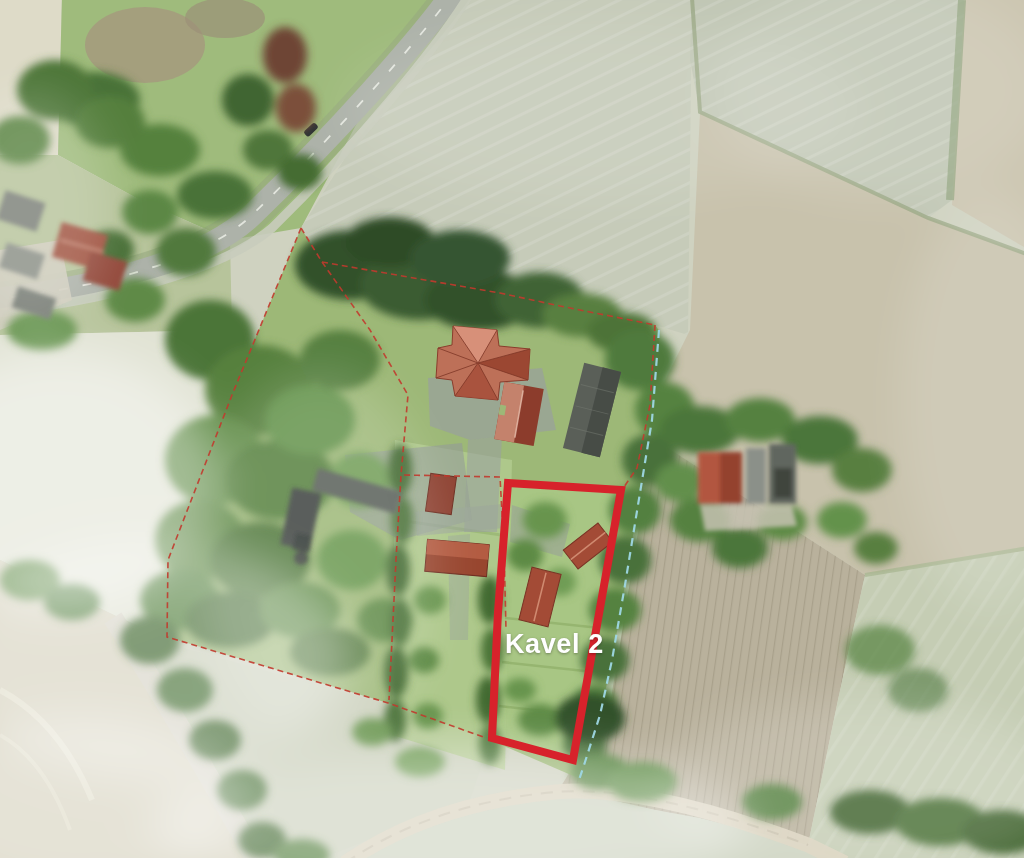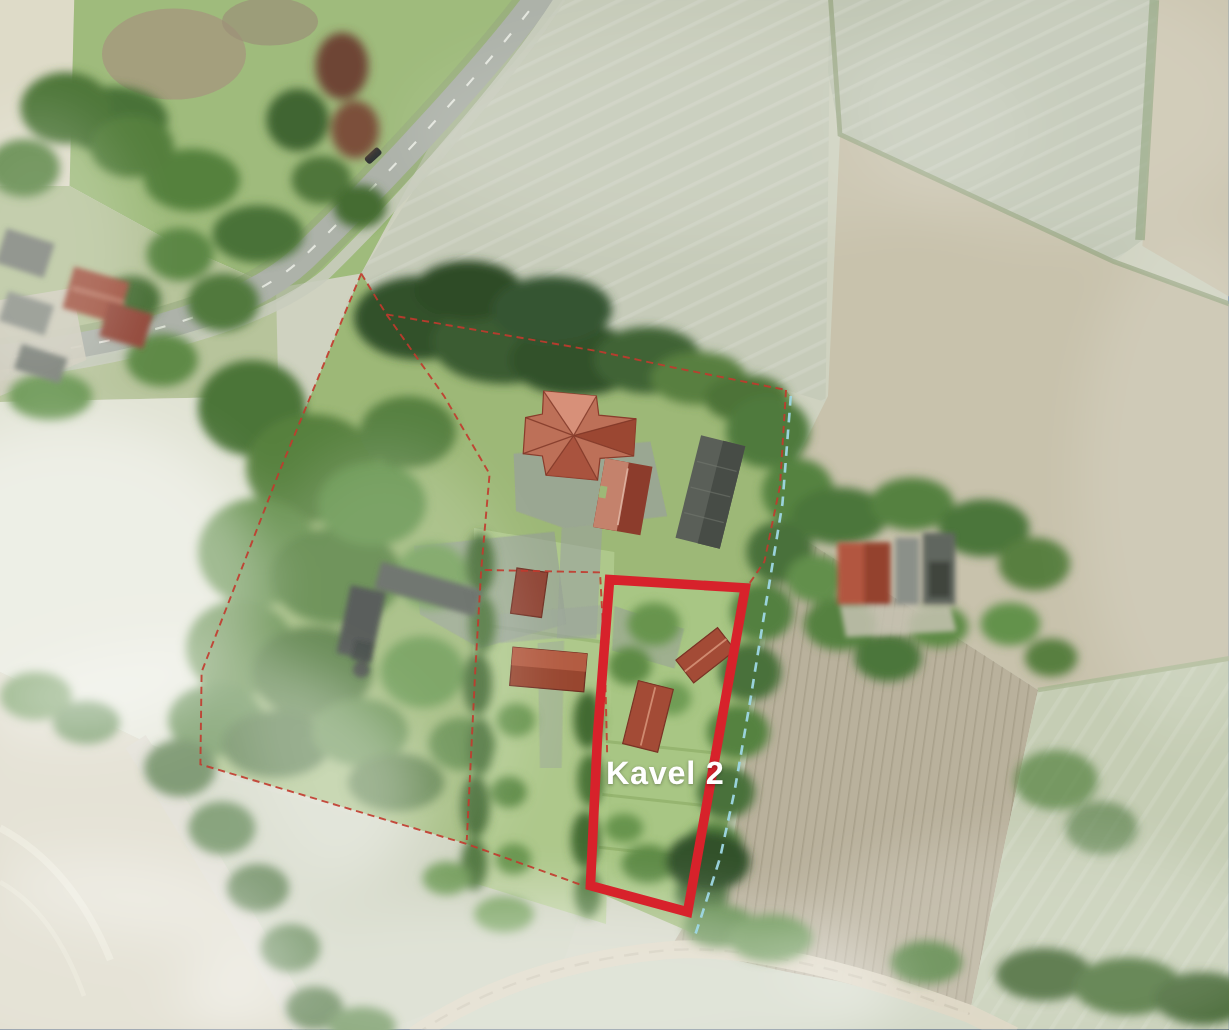--- a/index.html
+++ b/index.html
@@ -1,18 +1,18 @@
 <!DOCTYPE html>
 <html><head>
 <meta charset="utf-8">
 <style>
   html,body{margin:0;padding:0;background:#222;}
   .stage{
     position:relative;width:1024px;height:858px;overflow:hidden;
-    background:#3b82f6;font-family:"Liberation Sans",sans-serif;
+    background:#0f766e;font-family:"Liberation Sans",sans-serif;
   }
   .stage svg{position:absolute;left:0;top:0;}
   .plot-label{
     position:absolute;left:505px;top:629px;
     font-size:27px;font-weight:bold;letter-spacing:.6px;
     color:#ffffff;text-shadow:0 1px 3px rgba(0,0,0,.35);
     white-space:nowrap;user-select:none;
   }
 </style>
 </head>

